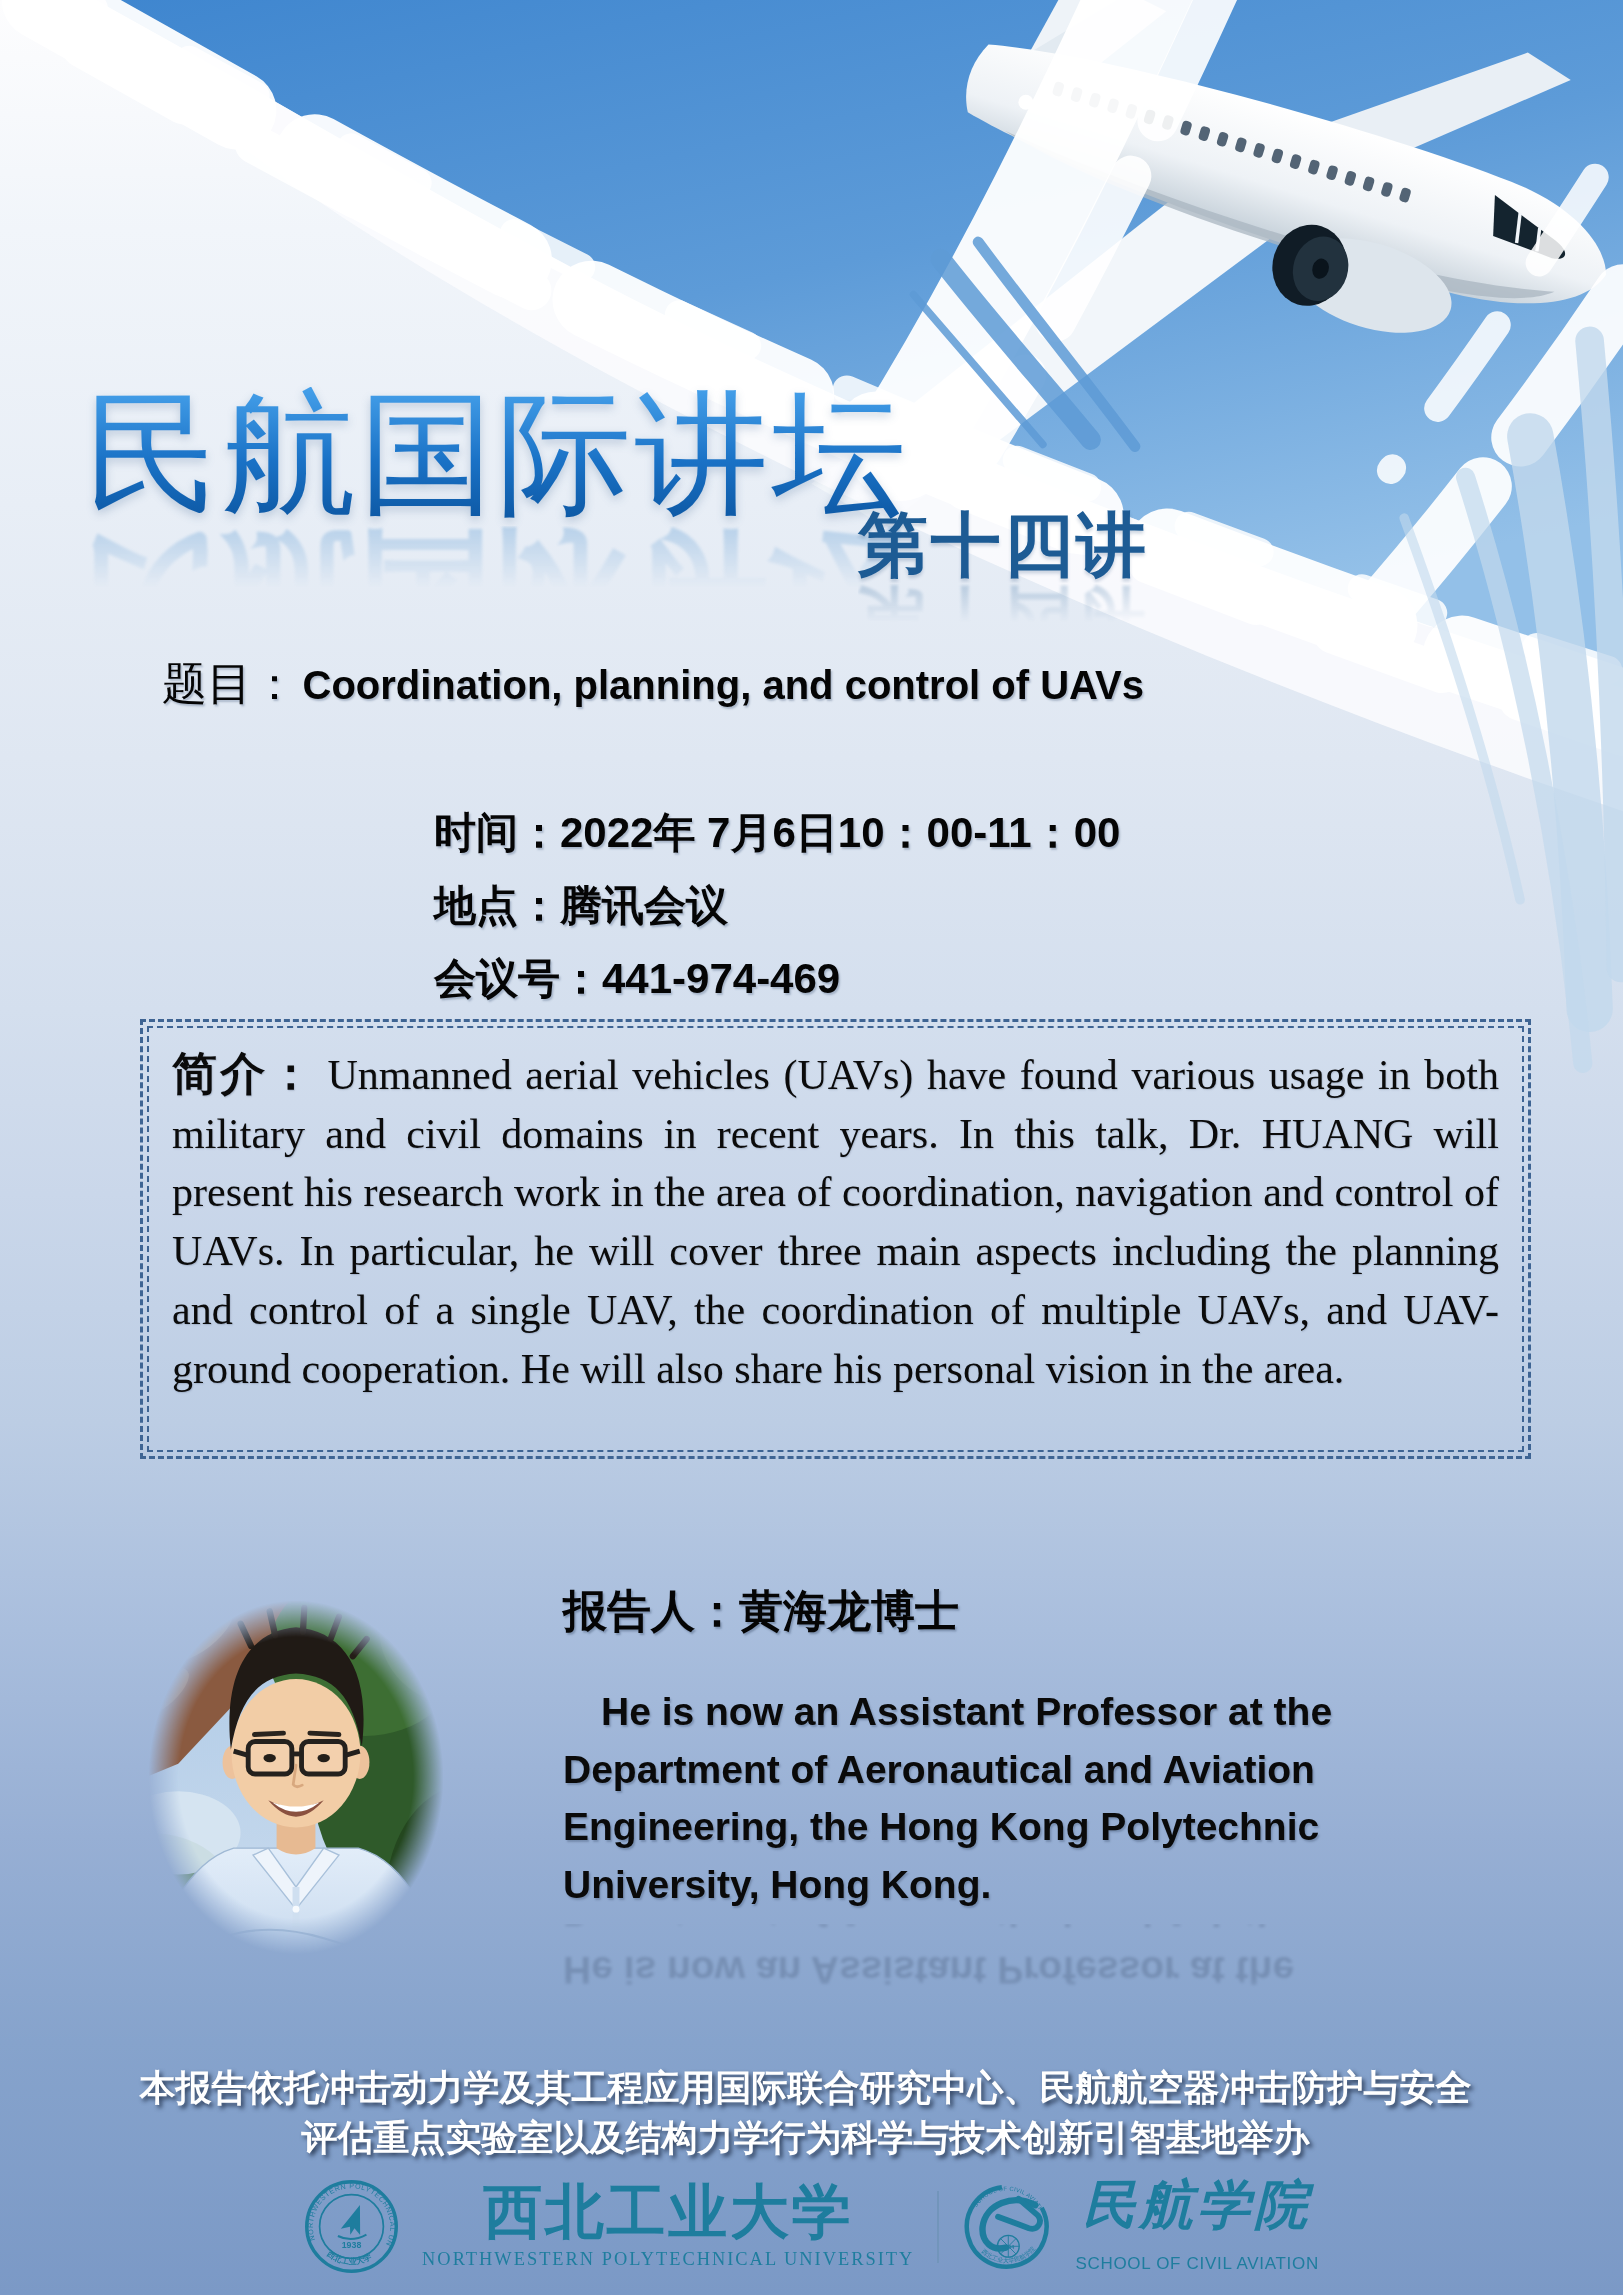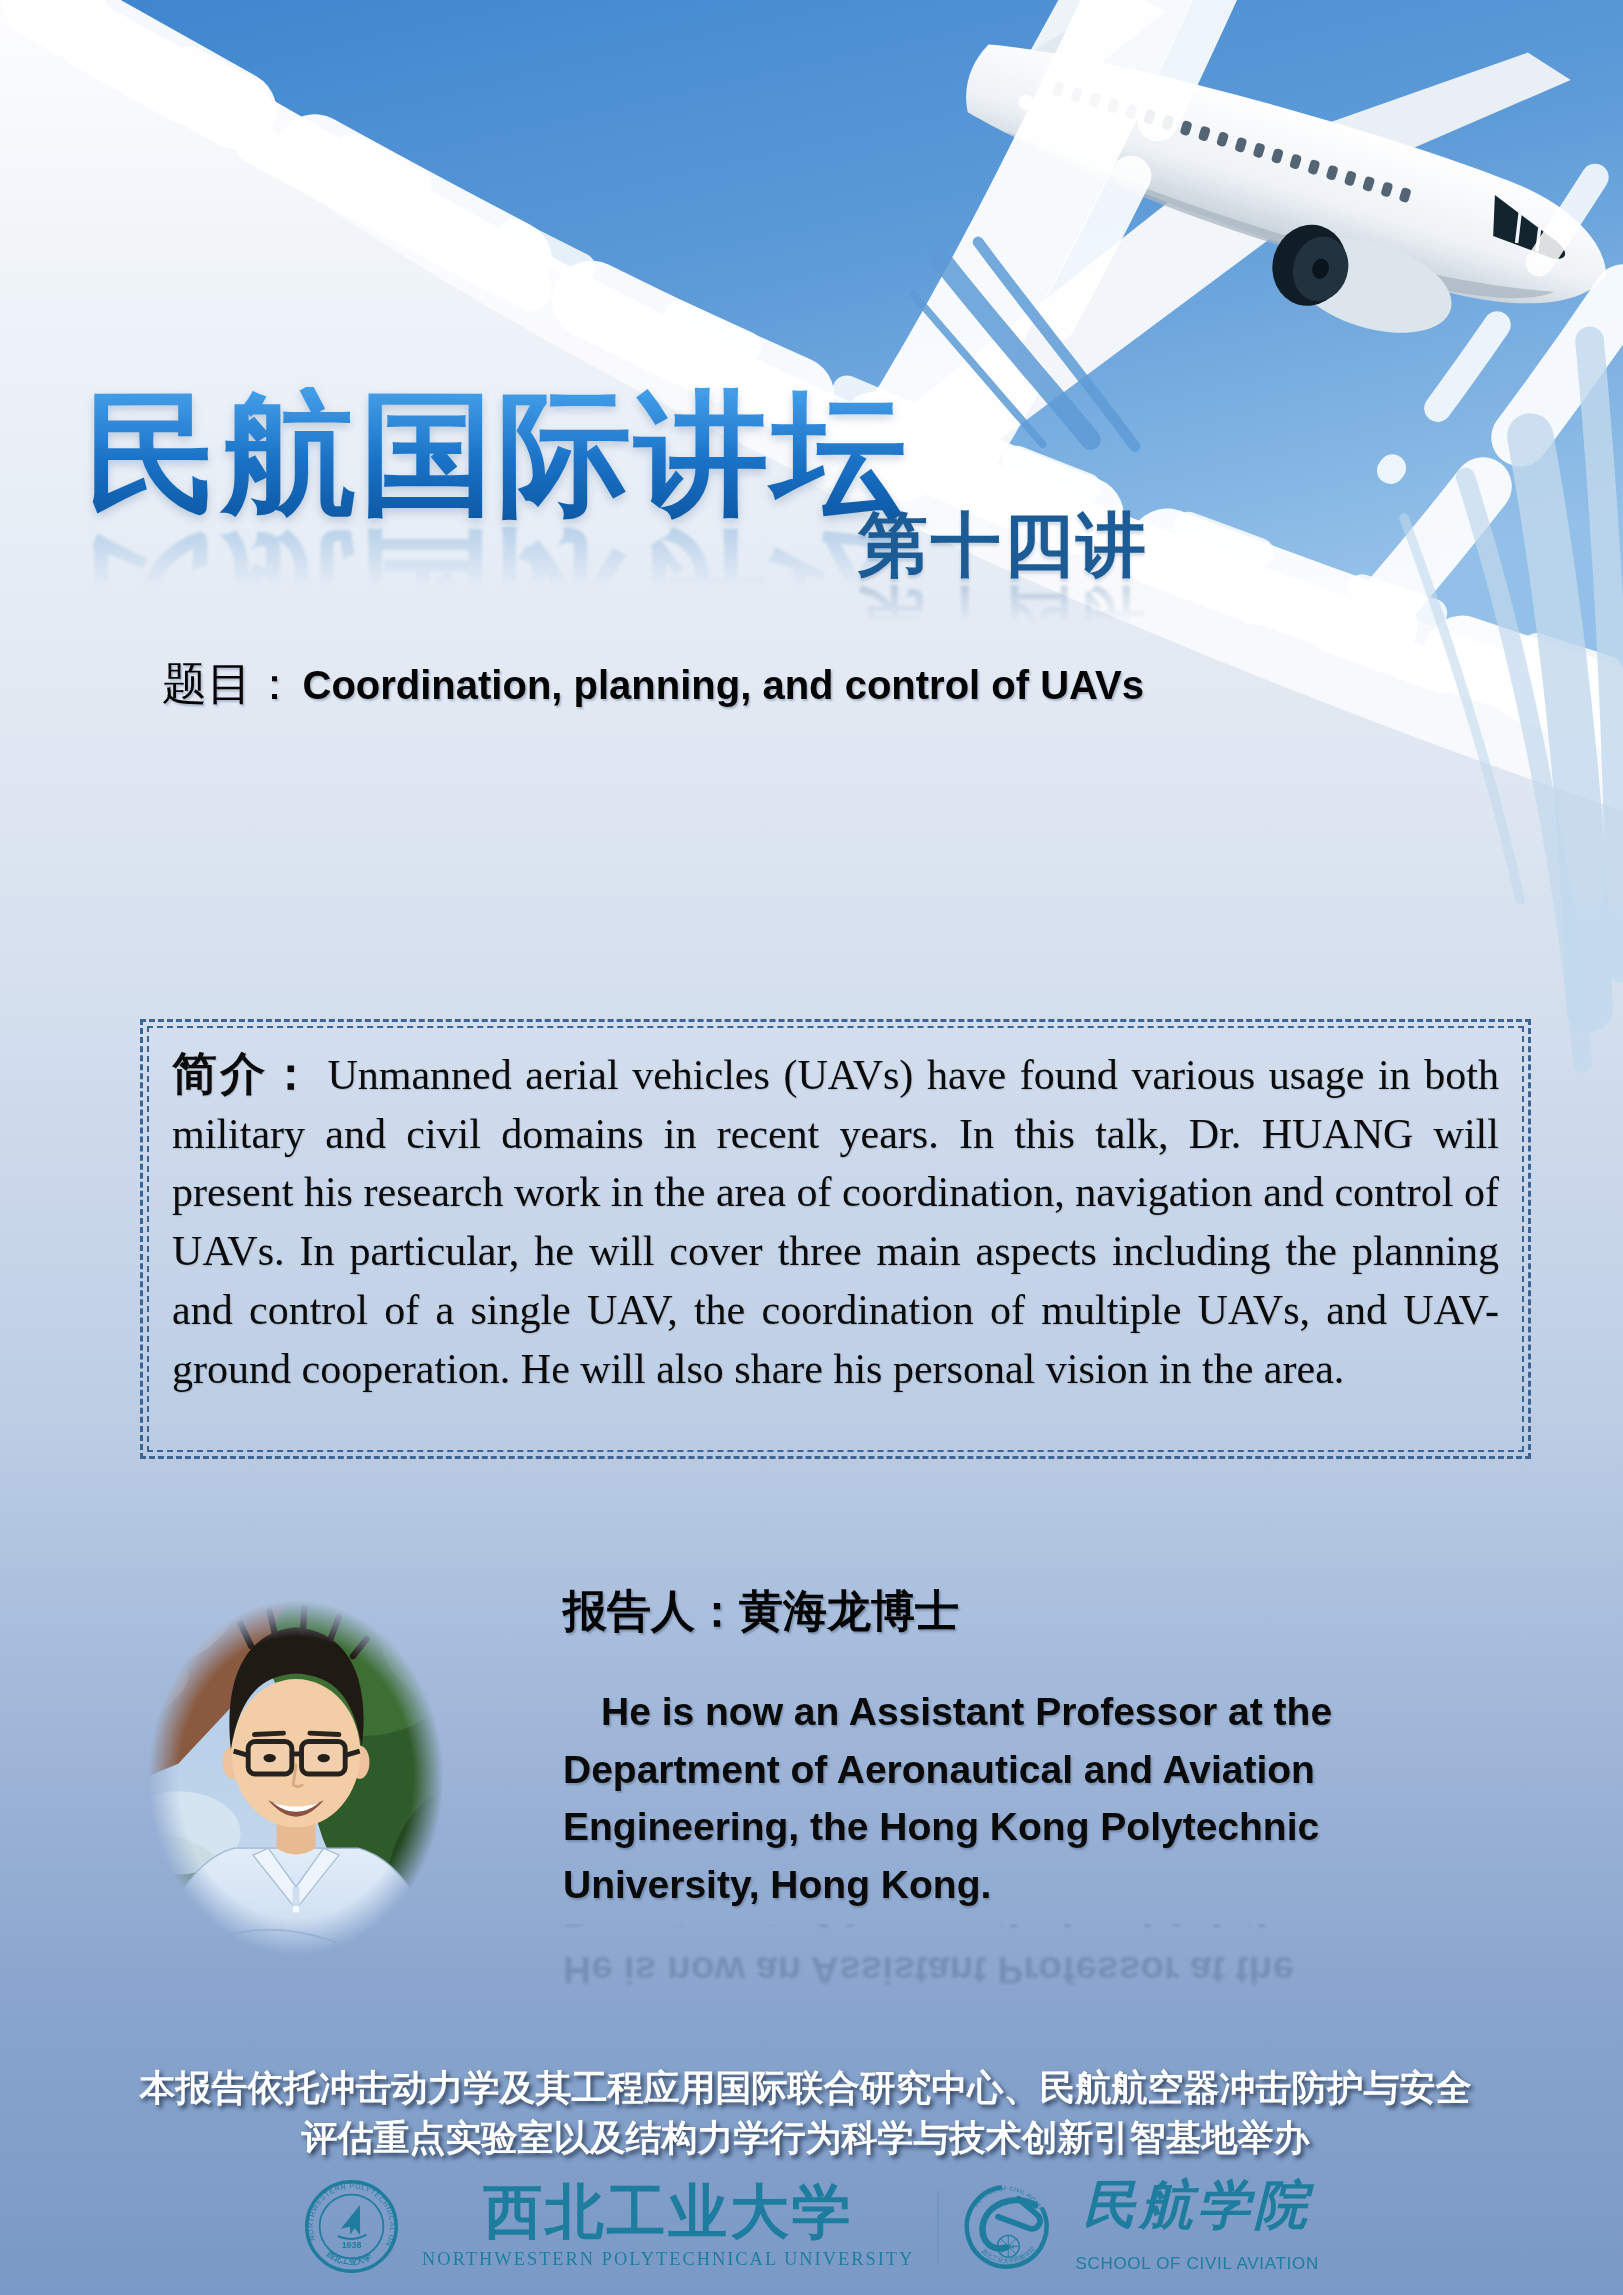--- a/index.html
+++ b/index.html
@@ -3,21 +3,21 @@
 <meta charset="utf-8">
 <style>
   html,body{margin:0;padding:0;}
   body{font-family:"Liberation Sans",sans-serif;}
   .poster{position:relative;width:1623px;height:2295px;overflow:hidden;
     background:linear-gradient(180deg,#fdfdfe 0%,#f1f5fa 10%,#e8eef6 22%,#dfe7f2 33%,
       #d4dfee 44%,#cad7ea 52%,#bccde4 62%,#a9bedd 71%,#97afd4 80%,#86a3cc 89%,#7b99c6 100%);}
   .abs{position:absolute;}
 
   
-  .title{left:85px;top:387px;font-size:134px;font-weight:700;letter-spacing:3.4px;line-height:1;
+  .title{left:85px;top:387px;font-size:134px;font-weight:400;letter-spacing:3.4px;line-height:1;
     background:linear-gradient(180deg,#45a0ea 0%,#1a72c6 55%,#0d58a4 100%);
     -webkit-background-clip:text;background-clip:text;color:transparent;
     filter:drop-shadow(0 4.8px 4.8px rgba(25,70,125,.22));white-space:nowrap;}
   .title-refl{left:85px;top:526px;font-size:134px;font-weight:900;letter-spacing:3.4px;line-height:1;
     color:#2f80c8;opacity:.26;transform:scaleY(-1);filter:blur(1.4px);white-space:nowrap;
     -webkit-mask-image:linear-gradient(to top,#000 0%,transparent 46%);
     mask-image:linear-gradient(to top,#000 0%,transparent 46%);}
   .subtitle{left:858px;top:510px;font-size:70px;font-weight:900;letter-spacing:2.7px;line-height:1;
     color:#1d5b94;text-shadow:0 2.7px 3.4px rgba(20,60,110,.2);white-space:nowrap;}
   .subtitle-refl{left:858px;top:584px;font-size:70px;font-weight:900;letter-spacing:2.7px;line-height:1;
@@ -158,20 +158,25 @@
 
   <div class="abs title">民航国际讲坛</div>
   <div class="abs title-refl">民航国际讲坛</div>
   <div class="abs subtitle">第十四讲</div>
   <div class="abs subtitle-refl">第十四讲</div>
 
   <div class="abs topic">
     <span class="zh">题目：</span><span class="en">Coordination, planning, and control of UAVs</span>
   </div>
 
+  <div class="abs meta">
+    <div><span>时间：</span><span>2022年 7月6日10：00-11：00</span></div>
+    <div><span>地点：</span><span>腾讯会议</span></div>
+    <div><span>会议号：</span><span>441-974-469</span></div>
+  </div>
 
   <div class="abs introbox">
     <div class="introbox-inner">
       <p class="intro-p">
         <span class="zh">简介：</span><span>Unmanned aerial vehicles (UAVs) have found various usage in both military and civil domains in recent years. In this talk, Dr. HUANG will present his research work in the area of coordination, navigation and control of UAVs. In particular, he will cover three main aspects including the planning and control of a single UAV, the coordination of multiple UAVs, and UAV-ground cooperation. He will also share his personal vision in the area.</span>
       </p>
     </div>
   </div>
 
   <div class="abs photo">

